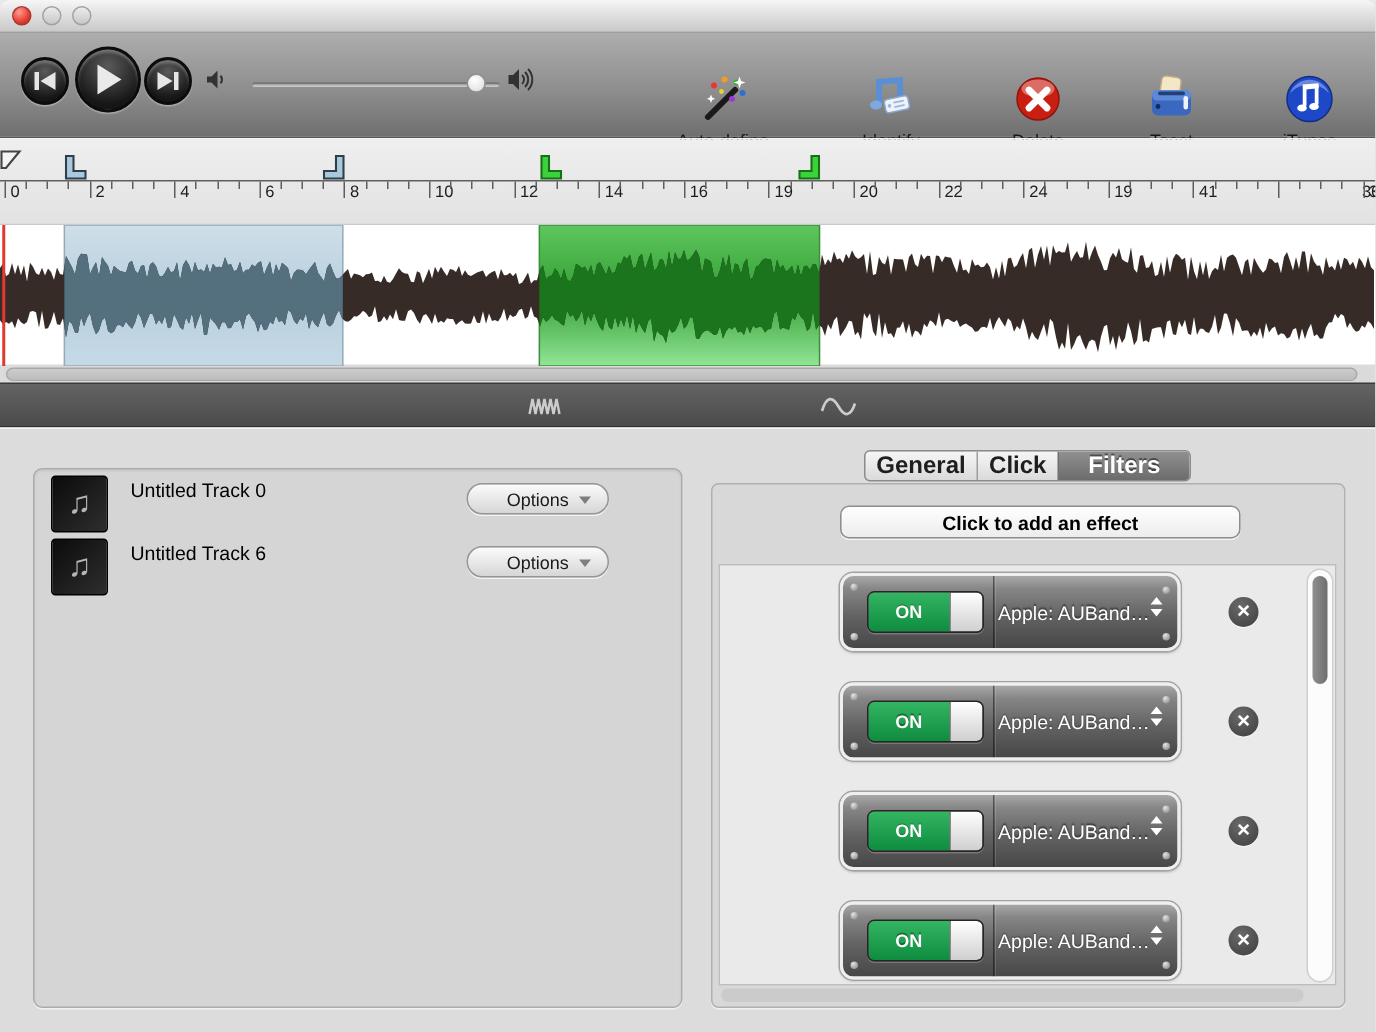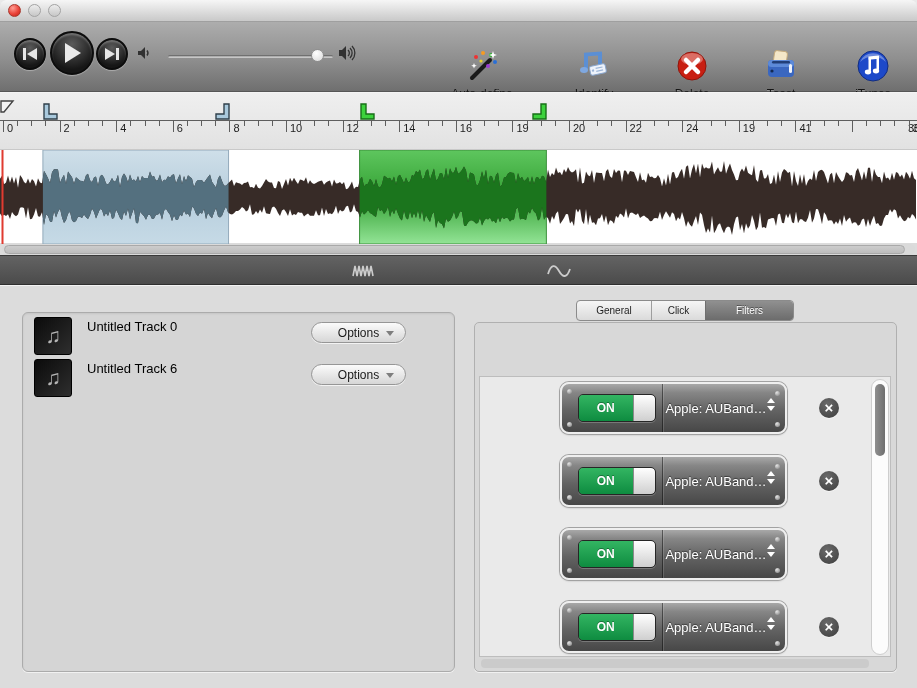--- a/index.html
+++ b/index.html
@@ -45,21 +45,21 @@
   .bottom-bg{left:0;top:285px;width:917px;height:403px;background:#dcdcdc;border-top:1px solid #f3f3f3;}
 
   .track-panel{left:22px;top:312px;width:433px;height:360px;background:#d5d5d5;border:1px solid #ababab;border-radius:6px;box-shadow:0 1px 0 #f1f1f1, inset 0 1px 2px rgba(0,0,0,.08);}
   .trackrow{position:absolute;left:0;width:433px;height:40px;}
   .trackicon{position:absolute;left:11px;top:0;width:38px;height:38px;border-radius:3px;background:linear-gradient(135deg,#0b0b0b,#2e2e2e);border:1px solid #000;color:#b5b5b5;font-size:21px;display:flex;align-items:center;justify-content:center;}
   .tracklabel{position:absolute;left:64px;top:2px;font-size:13px;color:#000;}
   .options-btn{position:absolute;left:288px;top:5px;width:95px;height:21px;border-radius:11px;background:linear-gradient(#fbfbfb,#d6d6d6);border:1px solid #969696;box-shadow:0 1px 0 rgba(255,255,255,.7);font-size:12px;color:#1a1a1a;display:flex;align-items:center;justify-content:center;}
   .options-caret{position:absolute;right:11px;top:8px;width:0;height:0;border-left:4px solid transparent;border-right:4px solid transparent;border-top:5px solid #7e7e7e;}
 
   .tabs{left:576px;top:300px;height:21px;display:flex;border:1px solid #8b8b8b;border-radius:4px;overflow:hidden;background:linear-gradient(#f6f6f6,#dadada);}
-  .seg{display:flex;align-items:center;justify-content:center;font-size:10px;color:#1e1e1e;border-left:1px solid #9e9e9e;}
+  .seg{display:flex;align-items:center;justify-content:center;font-size:16px;color:#1e1e1e;border-left:1px solid #9e9e9e;font-weight:bold;}
   .seg:first-child{border-left:none;}
   .seg:nth-child(1){width:74px;} .seg:nth-child(2){width:54px;} .seg:nth-child(3){width:88px;}
   .seg.active{background:linear-gradient(#909090,#6c6c6c);color:#fff;text-shadow:0 -1px 0 rgba(0,0,0,.45);border-left-color:#6f6f6f;}
 
   .fpanel{left:474px;top:322px;width:423px;height:350px;background:#d8d8d8;border:1px solid #b0b0b0;border-radius:5px;box-shadow:0 1px 0 #f1f1f1;}
   .addfx-btn{left:560px;top:337px;width:267px;height:22px;border-radius:6px;background:linear-gradient(#ffffff,#ececec);border:1px solid #8e8e8e;box-shadow:0 1px 0 rgba(255,255,255,.8);font-size:13px;font-weight:bold;color:#000;display:flex;align-items:center;justify-content:center;}
   .scrollarea{left:479px;top:376px;width:412px;height:281px;background:#eaeaea;border:1px solid #bdbdbd;}
   .vscroll-track{left:871px;top:379px;width:18px;height:276px;background:#fcfcfc;border:1px solid #cecece;border-radius:9px;}
   .vscroll-thumb{left:875px;top:384px;width:10px;height:72px;background:linear-gradient(90deg,#8f8f8f,#6e6e6e);border-radius:5px;}
   .fx-hbar{left:481px;top:659px;width:388px;height:9px;background:#cbcbcb;border-radius:4px;}
@@ -352,20 +352,21 @@
   </div>
     </div>
 
   <div class="abs tabs" id="tabs">
     <div class="seg">General</div>
     <div class="seg">Click</div>
     <div class="seg active">Filters</div>
   </div>
 
   <div class="abs fpanel"></div>
+  <div class="abs addfx-btn">Click to add an effect</div>
   <div class="abs scrollarea"></div>
   <div id="fxlist">
       <div class="fxrow" style="top: 382px;">
     <div class="fxcard">
       <div class="screw" style="left:5px;top:5px"></div>
       <div class="screw" style="left:5px;top:38px"></div>
       <div class="screw" style="left:213px;top:7px"></div>
       <div class="screw" style="left:213px;top:38px"></div>
       <div class="toggle">
         <div class="tg-on">ON</div>

